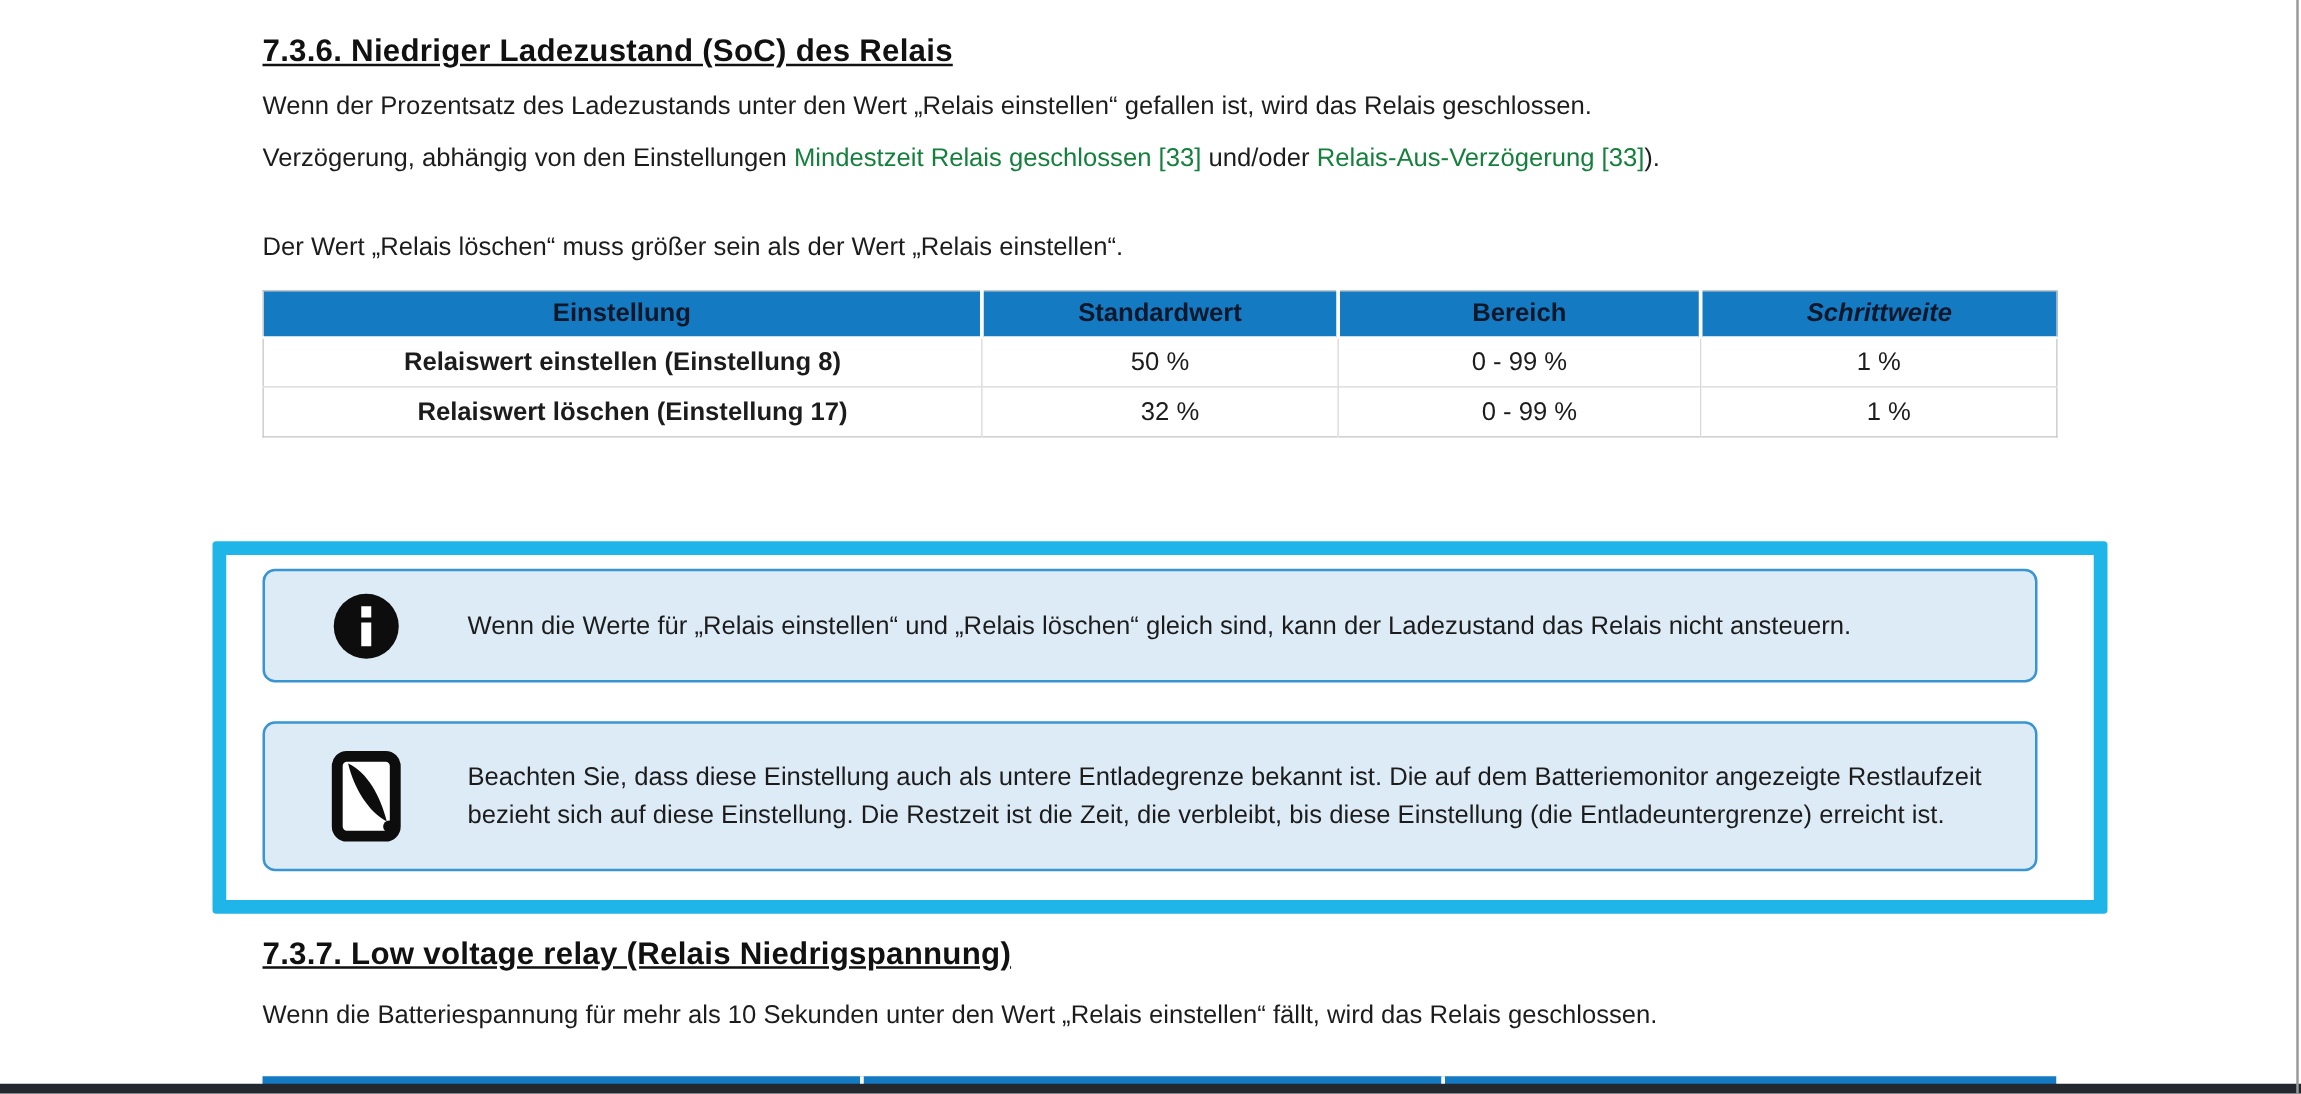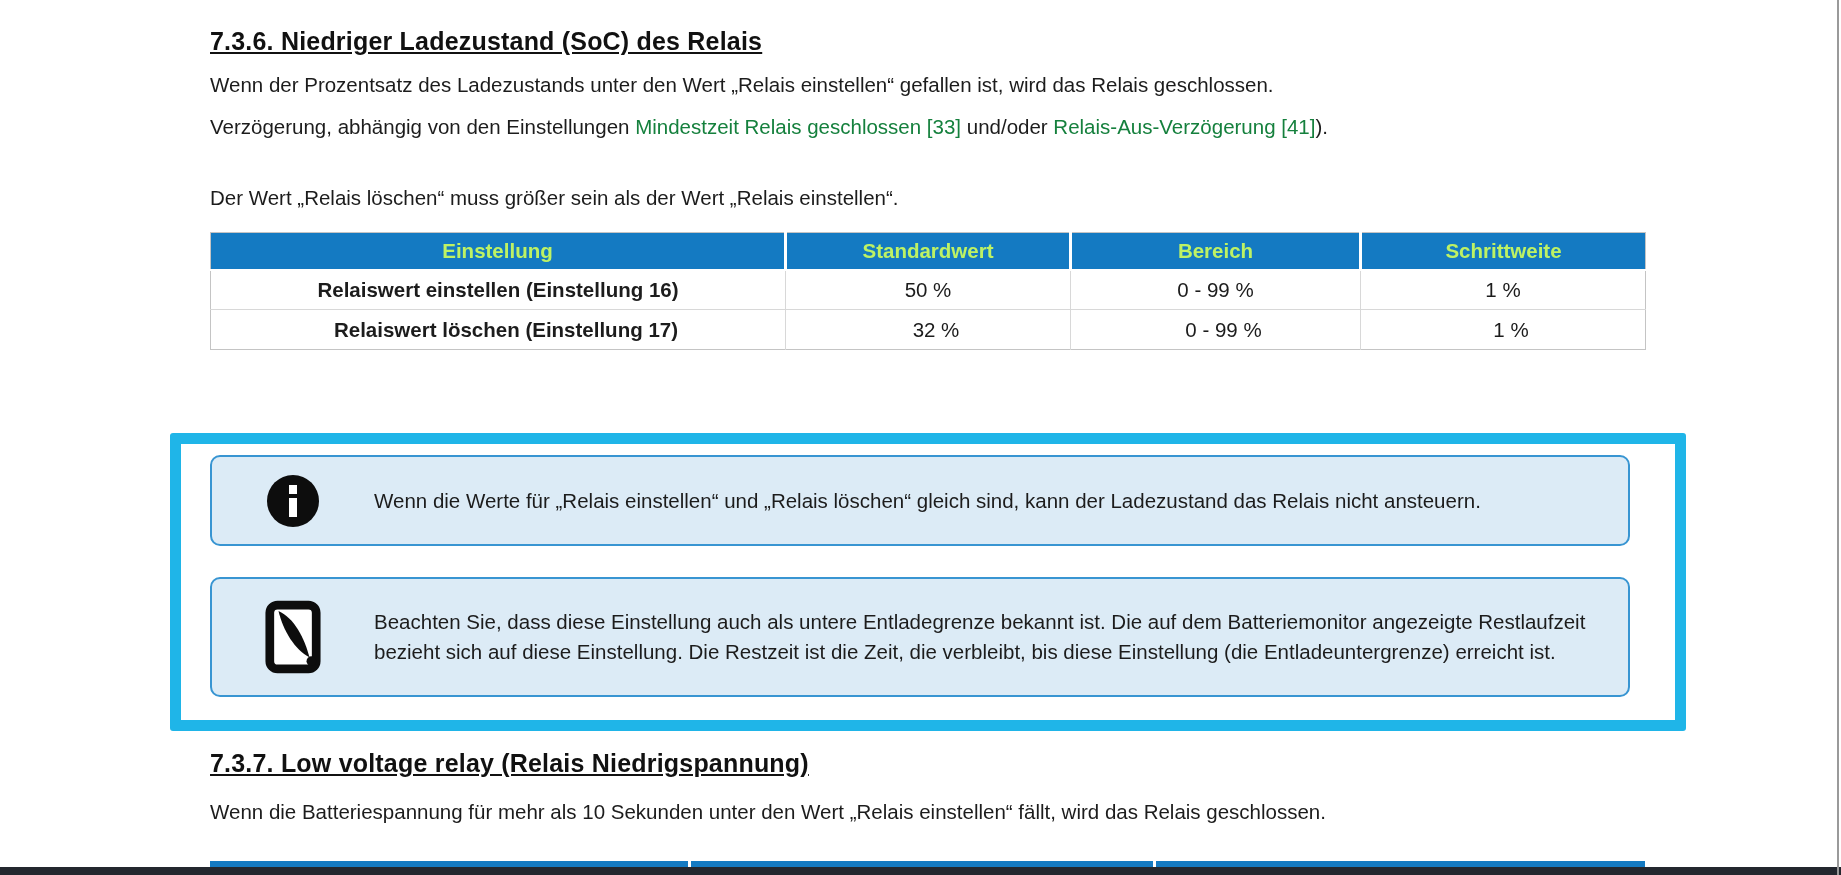--- a/index.html
+++ b/index.html
@@ -8,25 +8,25 @@
 
   .abs { position: absolute; }
 
   h1.sec-heading { font-size: 25px; font-weight: bold; color: #111; letter-spacing: 0.2px; text-decoration: underline; }
   .body-text { font-size: 20.5px; line-height: 30px; color: #1c1c1c; }
   .link { color: #15803d; cursor: pointer; text-decoration: none; }
 
   
   table.settings-table { border-collapse: collapse; table-layout: fixed; width: 1435px; background: #fff; border: 1px solid #c4c4c4; }
   table.settings-table th {
-    background: #147ac2; color: #bef264; font-size: 20.5px; font-weight: bold;
+    background: #147ac2; color: #0f172a; font-size: 20.5px; font-weight: bold;
     height: 37px; text-align: center; vertical-align: middle;
     border-right: 3px solid #ffffff; border-bottom: 2px solid #ffffff;
   }
-  table.settings-table th:last-child { border-right: none; }
+  table.settings-table th:last-child { border-right: none; font-style: italic; }
   table.settings-table td {
     height: 40px; text-align: center; vertical-align: middle; font-size: 20.5px;
     border-right: 1px solid #d8d8d8; border-bottom: 1.5px solid #d8d8d8;
   }
   table.settings-table td:last-child { border-right: none; }
   table.settings-table tr:last-child td { border-bottom: none; padding-left: 16px; }
   table.settings-table td.col-setting { font-weight: bold; }
 
   
   .cyan-rect { border: 11px solid #1fb5e8; border-radius: 3px; background: transparent; }
@@ -49,21 +49,21 @@
 </head>
 <body>
 
 <div class="abs" style="left:0; top:0; width:1841px; height:875px;">
 
   <h1 class="sec-heading abs" style="left:210px; top:27px;">7.3.6. Niedriger Ladezustand (SoC) des Relais</h1>
 
   <p class="body-text abs" style="left:210px; top:70px; width:1450px;">Wenn der Prozentsatz des Ladezustands unter den Wert „Relais einstellen“ gefallen ist, wird das Relais geschlossen.</p>
 
   <div class="body-text abs" style="left:210px; top:112px; width:1460px;">
-    <div><span>Verzögerung, abhängig von den Einstellungen </span><span class="link">Mindestzeit Relais geschlossen [33]</span><span> und/oder </span><span class="link">Relais-Aus-Verzögerung [41]</span><span>).</span></div>
+    <div><span>Verzögerung, abhängig von den Einstellungen </span><span class="link">Mindestzeit Relais geschlossen [33]</span><span> und/oder </span><span class="link">Relais-Aus-Verzögerung [33]</span><span>).</span></div>
   </div>
 
   <p class="body-text abs" style="left:210px; top:183px; width:1450px;">Der Wert „Relais löschen“ muss größer sein als der Wert „Relais einstellen“.</p>
 
   <table class="settings-table abs" style="left:210px; top:232px;">
     <colgroup>
       <col style="width:575px">
         <col style="width:285px">
         <col style="width:290px">
         <col style="width:285px">
@@ -71,21 +71,21 @@
     <thead>
       <tr>
         <th>Einstellung</th>
         <th>Standardwert</th>
         <th>Bereich</th>
         <th>Schrittweite</th>
       </tr>
     </thead>
     <tbody>
       <tr>
-        <td class="col-setting">Relaiswert einstellen (Einstellung 16)</td>
+        <td class="col-setting">Relaiswert einstellen (Einstellung 8)</td>
         <td>50 %</td>
         <td>0 - 99 %</td>
         <td>1 %</td>
       </tr>
       <tr>
         <td class="col-setting">Relaiswert löschen (Einstellung 17)</td>
         <td>32 %</td>
         <td>0 - 99 %</td>
         <td>1 %</td>
       </tr>

